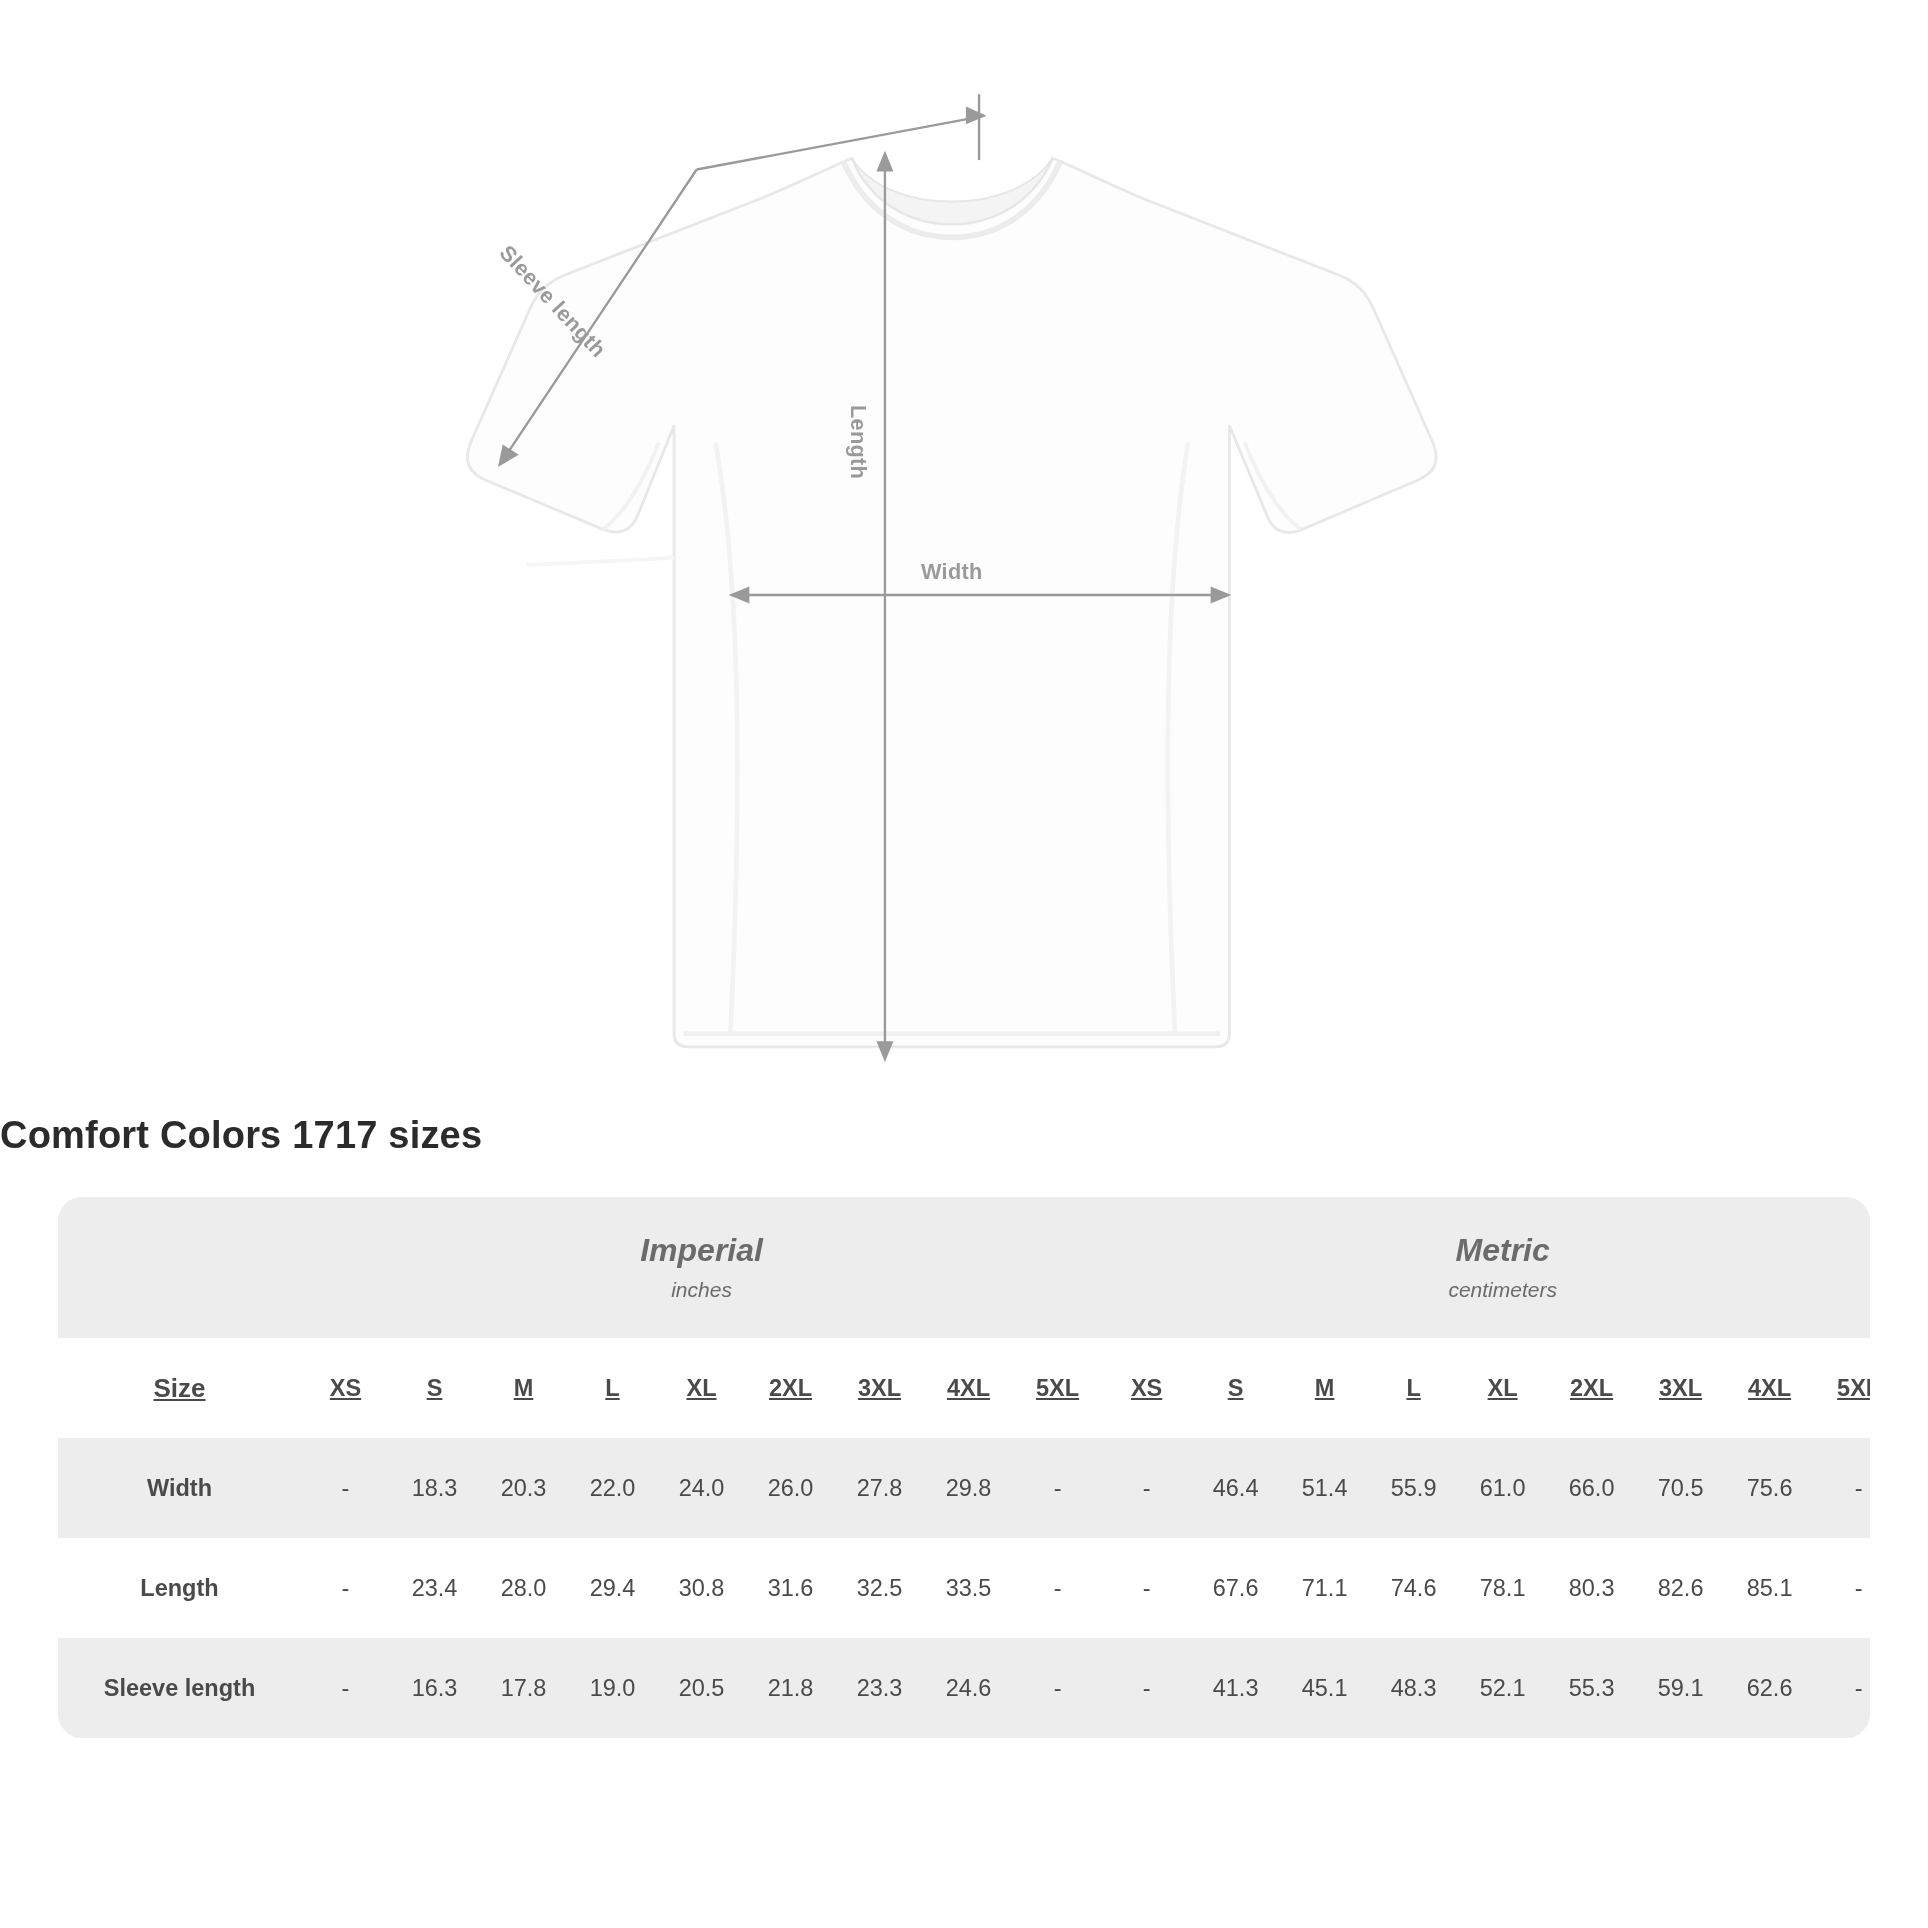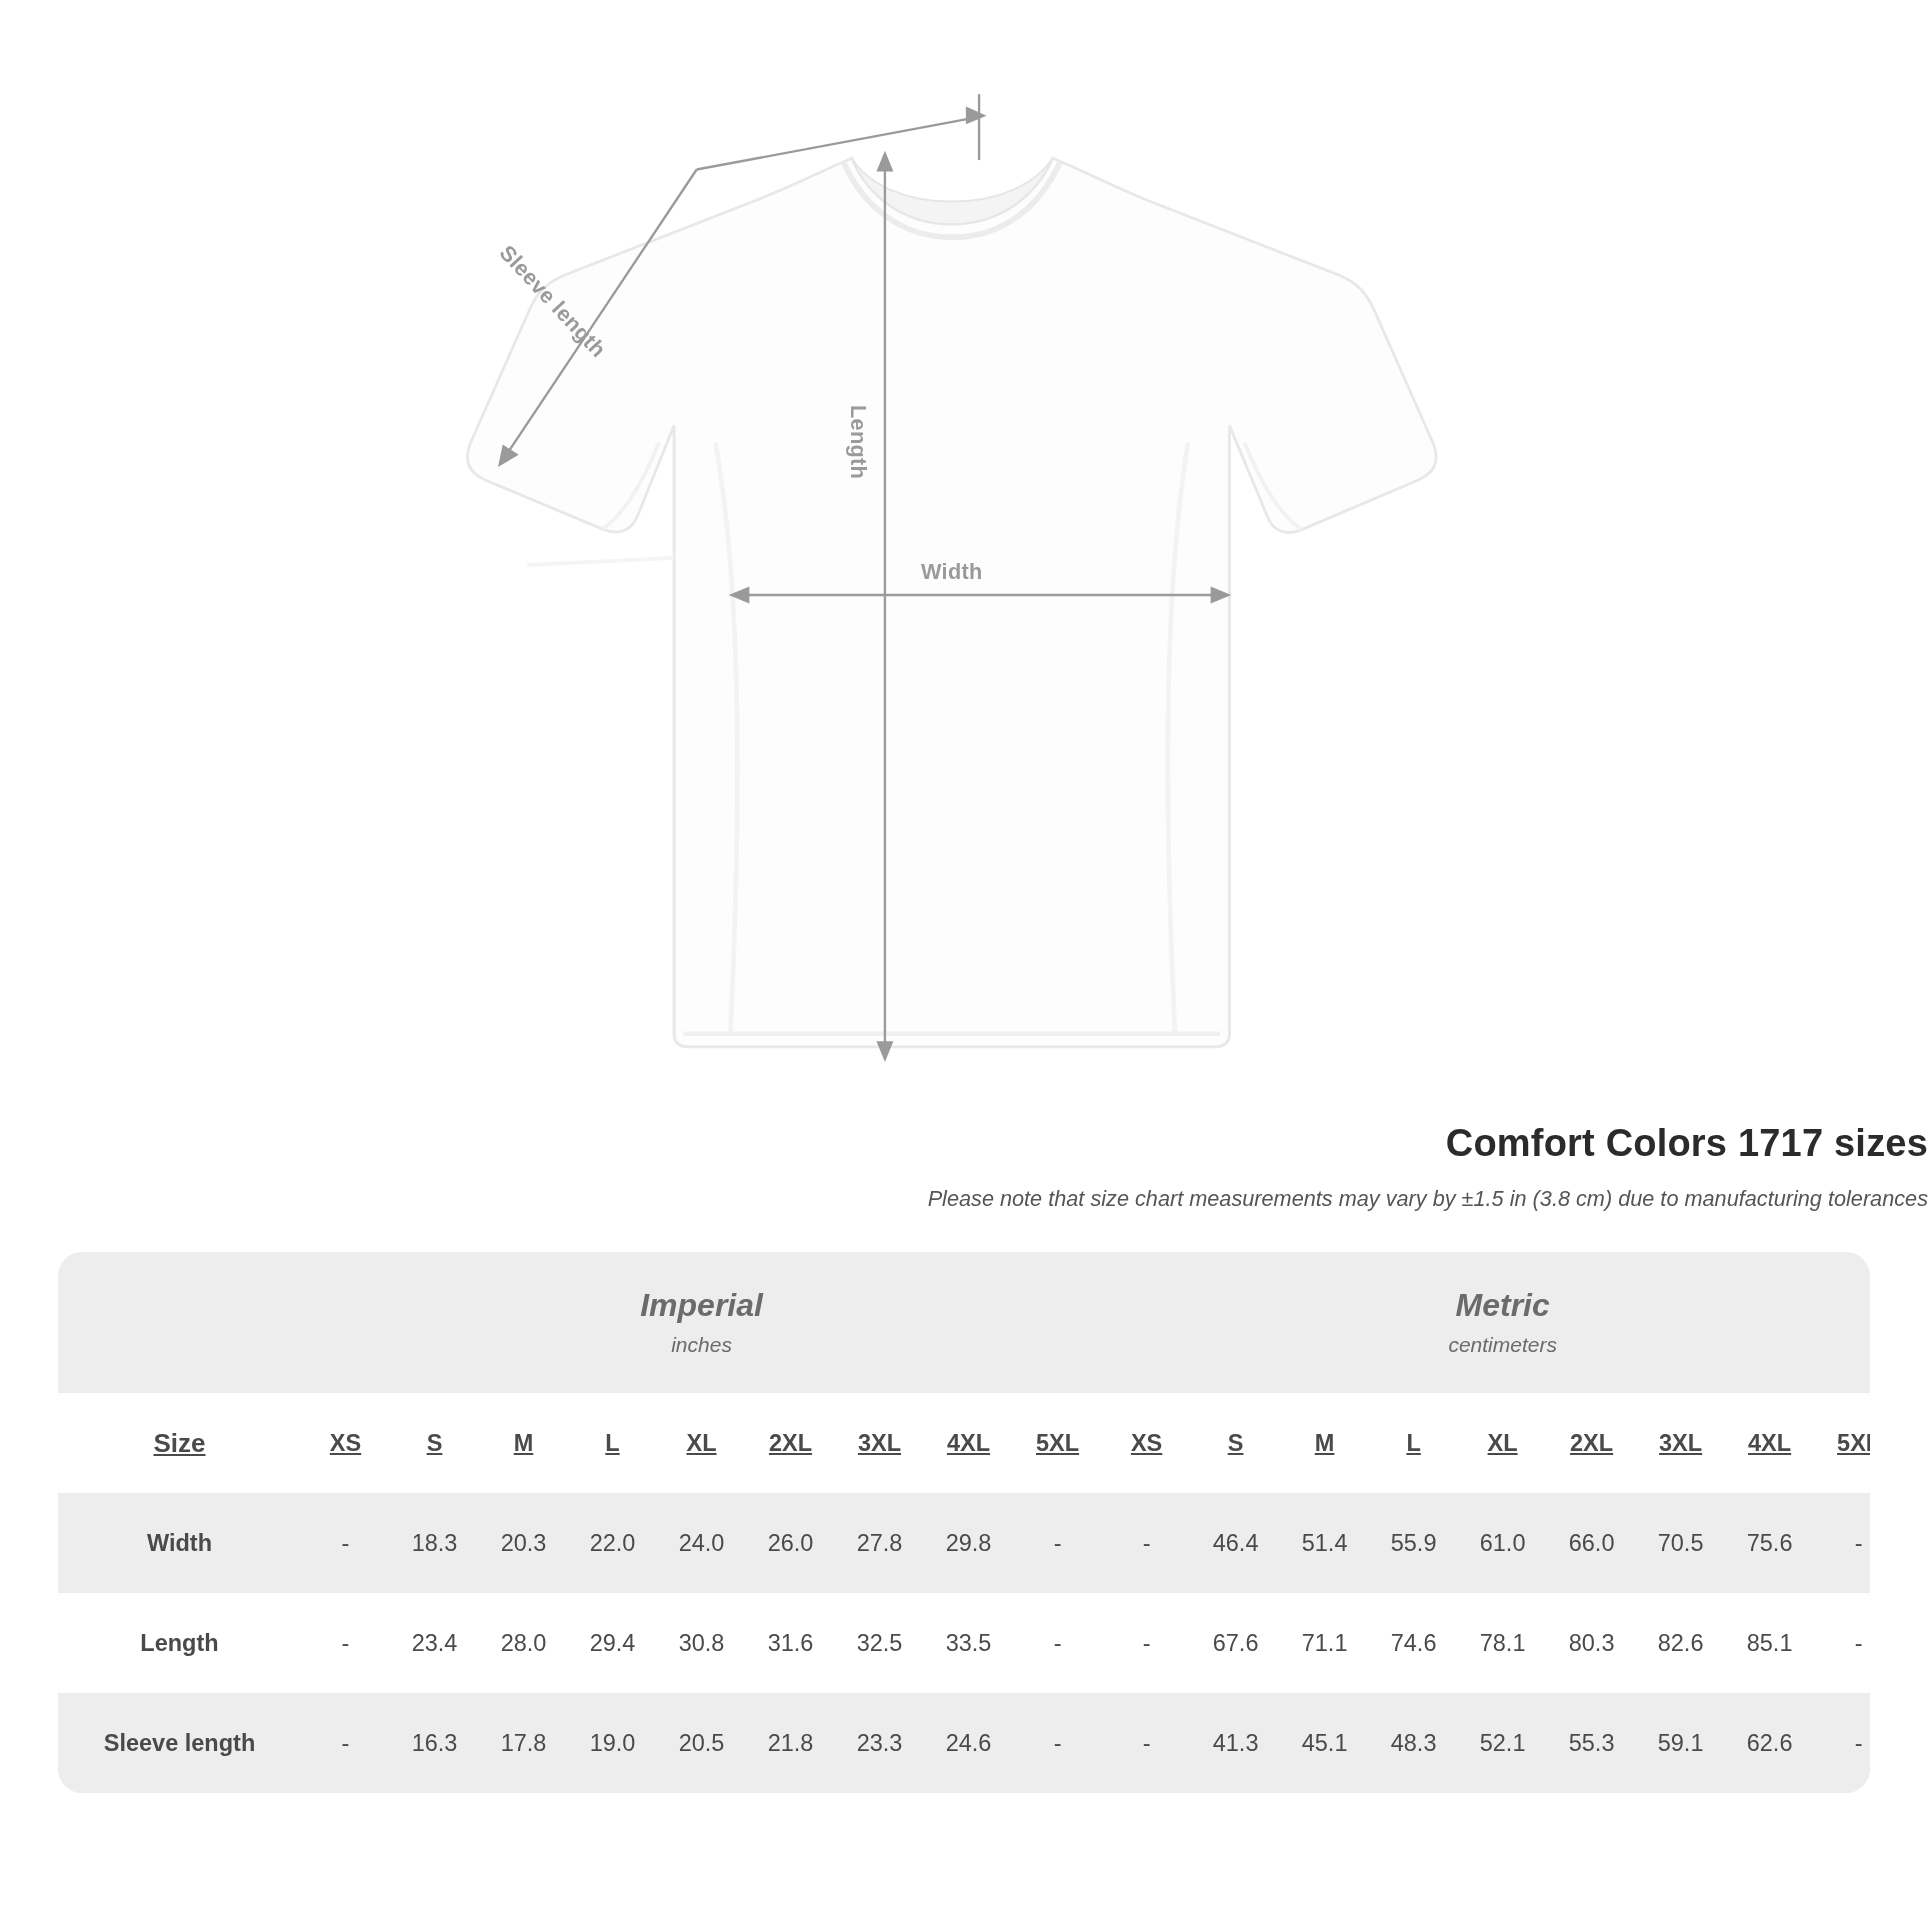--- a/index.html
+++ b/index.html
@@ -52,22 +52,22 @@
   }
   .label-sleeve {
     left: 513px;
     top: 240px;
     transform: rotate(47deg);
     transform-origin: left top;
   }
 
   
   .title-block {
-    text-align: right;
-    margin-top: 11px;
+    text-align: left;
+    margin-top: 3px;
   }
   .chart-title {
     font-size: 38px;
     font-weight: bold;
     color: #2b2b2b;
     letter-spacing: 0.2px;
   }
   .chart-note {
     font-size: 21.7px;
     font-style: italic;
@@ -212,21 +212,20 @@
       </g>
     </svg>
 
     <div class="dim-label label-width">Width</div>
     <div class="dim-label label-length">Length</div>
     <div class="dim-label label-sleeve">Sleeve length</div>
   </div>
 
   <div class="title-block">
     <div class="chart-title">Comfort Colors 1717 sizes</div>
-    <div class="chart-note">Please note that size chart measurements may vary by ±1.5 in (3.8 cm) due to manufacturing tolerances</div>
   </div>
 
   <div class="table-wrap">
     <table class="size-table">
       <colgroup>
         <col class="c-head">
         <col class="c-cell">
           <col class="c-cell">
           <col class="c-cell">
           <col class="c-cell">

